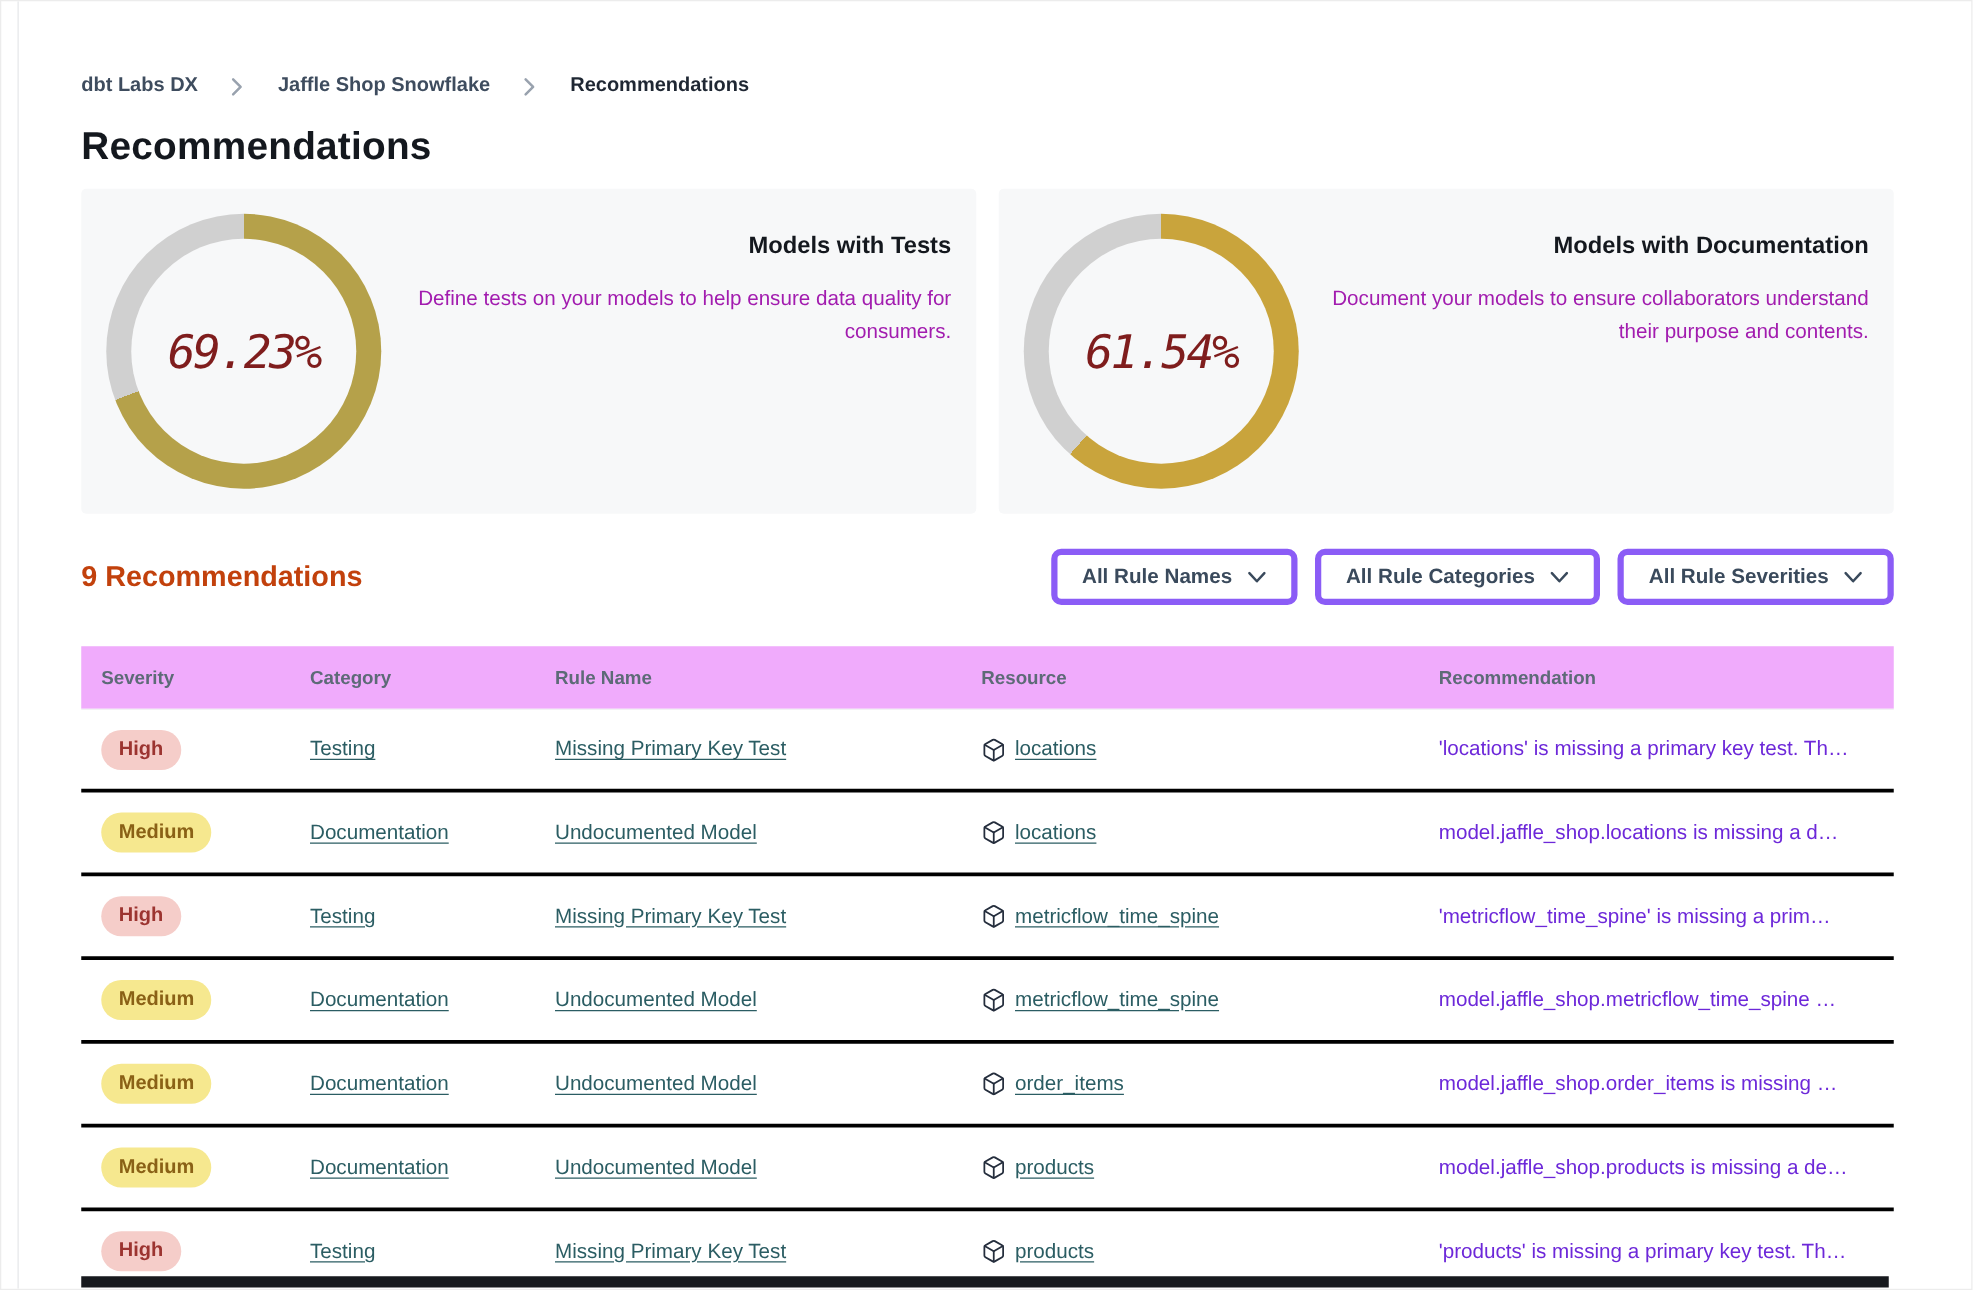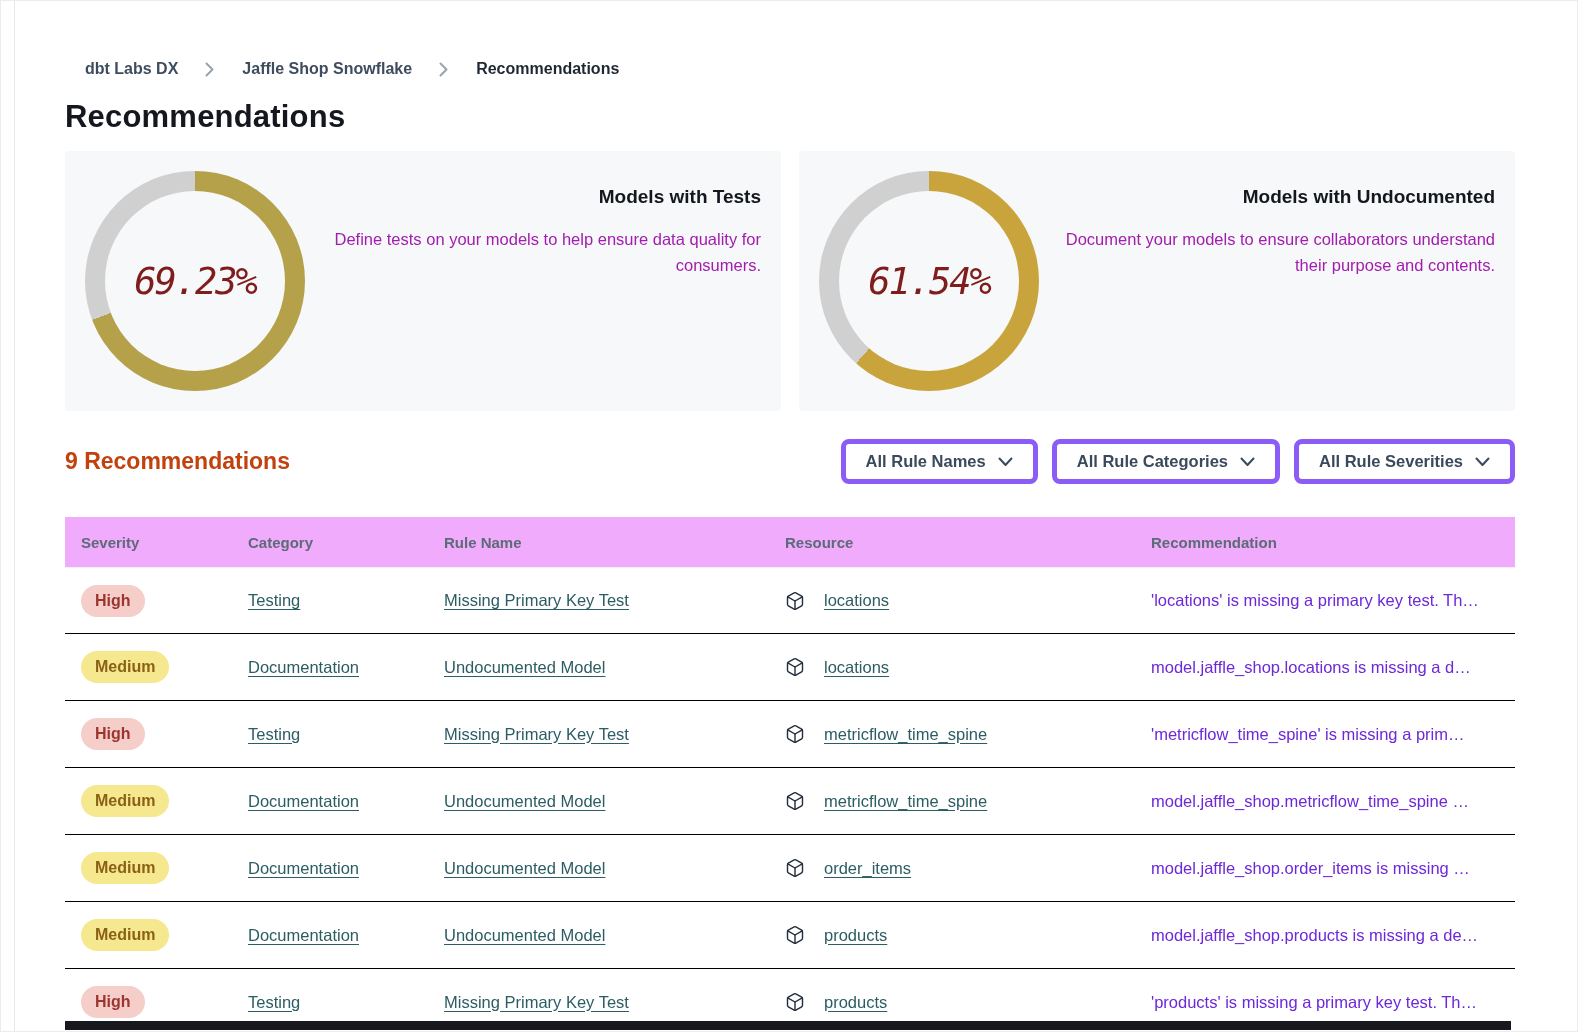--- a/index.html
+++ b/index.html
@@ -11,21 +11,21 @@
     border:1px solid #ececec;
   }
   .left-divider {
     position:absolute; left:13px; top:0; bottom:0; width:1px;
     background:#e6e8ea;
   }
   .content { position:absolute; left:64px; top:0; width:1450px; }
 
   
   .breadcrumb { margin-top:59px; display:flex; align-items:center; gap:27px;
-    font-size:16px; font-weight:700; color:#3e4c5e;margin-left:20px; }
+    font-size:16px; font-weight:700; color:#3e4c5e; }
   .breadcrumb .crumb { cursor:pointer; }
   .breadcrumb .crumb.current { color:#1f2733; }
   .bc-chevron { color:#99a2ae; width:10px; height:16px; display:inline-flex; align-items:center; }
 
   
   .page-title { margin-top:21px; font-size:31px; font-weight:700; color:#14181e; letter-spacing:.2px; }
 
   
   .cards { margin-top:16px; display:flex; gap:18px; }
   .card {
@@ -57,33 +57,33 @@
   .dd-chevron { display:inline-flex; color:#3a4a5c; }
 
   
   .table { margin-top:33px; }
   .t-row {
     display:grid; grid-template-columns:183px 196px 341px 366px 1fr;
     align-items:center;
   }
   .t-head { background:#f0abfc; height:50px; color:#5d6a77; font-size:15px; font-weight:700; }
   .t-cell:first-child { padding-left:16px; }
-  .t-body .t-row { height:67px; border-bottom:1px solid #000000; }
+  .t-body .t-row { height:67px; border-bottom:3px solid #000000; }
   .t-body .t-row:first-child { border-top:1px solid #f1f2f3; }
 
   .badge {
     display:inline-block; padding:7px 14px; border-radius:999px;
     font-size:16px; font-weight:700;
   }
   .sev-high   { background:#f5cdc9; color:#9c3430; }
   .sev-medium { background:#f6e88f; color:#8a6116; }
 
   .tbl-link { color:#2b5d63; font-size:16.5px; font-weight:400; text-decoration:underline;
     text-underline-offset:3px; cursor:pointer; }
-  .resource-cell { display:flex; align-items:center; gap:19px; }
+  .resource-cell { display:flex; align-items:center; gap:7px; }
   .cube-icon { width:20px; height:20px; color:#252e3d; flex:0 0 20px; }
   .rec-text { font-size:16.5px; color:#6d28d9; white-space:nowrap; overflow:hidden; }
 
   .cutoff-bar {
     position:absolute; left:64px; right:66px; bottom:1px; height:9px;
     background:#17191e; z-index:5;
   }
 </style>
 </head>
 <body>
@@ -120,21 +120,21 @@
         <div class="card-title">Models with Tests</div>
         <div class="card-desc">Define tests on your models to help ensure data quality for consumers.</div>
       </div>
     </div>
     <div class="card">
       <div class="ring-wrap">
         <div class="ring" style="background: conic-gradient(rgb(201, 164, 60) 0deg, rgb(201, 164, 60) 61.54%, rgb(208, 208, 208) 61.54%, rgb(208, 208, 208) 100%);"></div>
         <div class="ring-label">61.54%</div>
       </div>
       <div class="card-text">
-        <div class="card-title">Models with Undocumented</div>
+        <div class="card-title">Models with Documentation</div>
         <div class="card-desc">Document your models to ensure collaborators understand their purpose and contents.</div>
       </div>
     </div>
   </div>
 
   <div class="list-header">
     <div class="list-count">9 Recommendations</div>
     <div class="filters">
       <button class="filter-btn">
         <span>All Rule Names</span>

